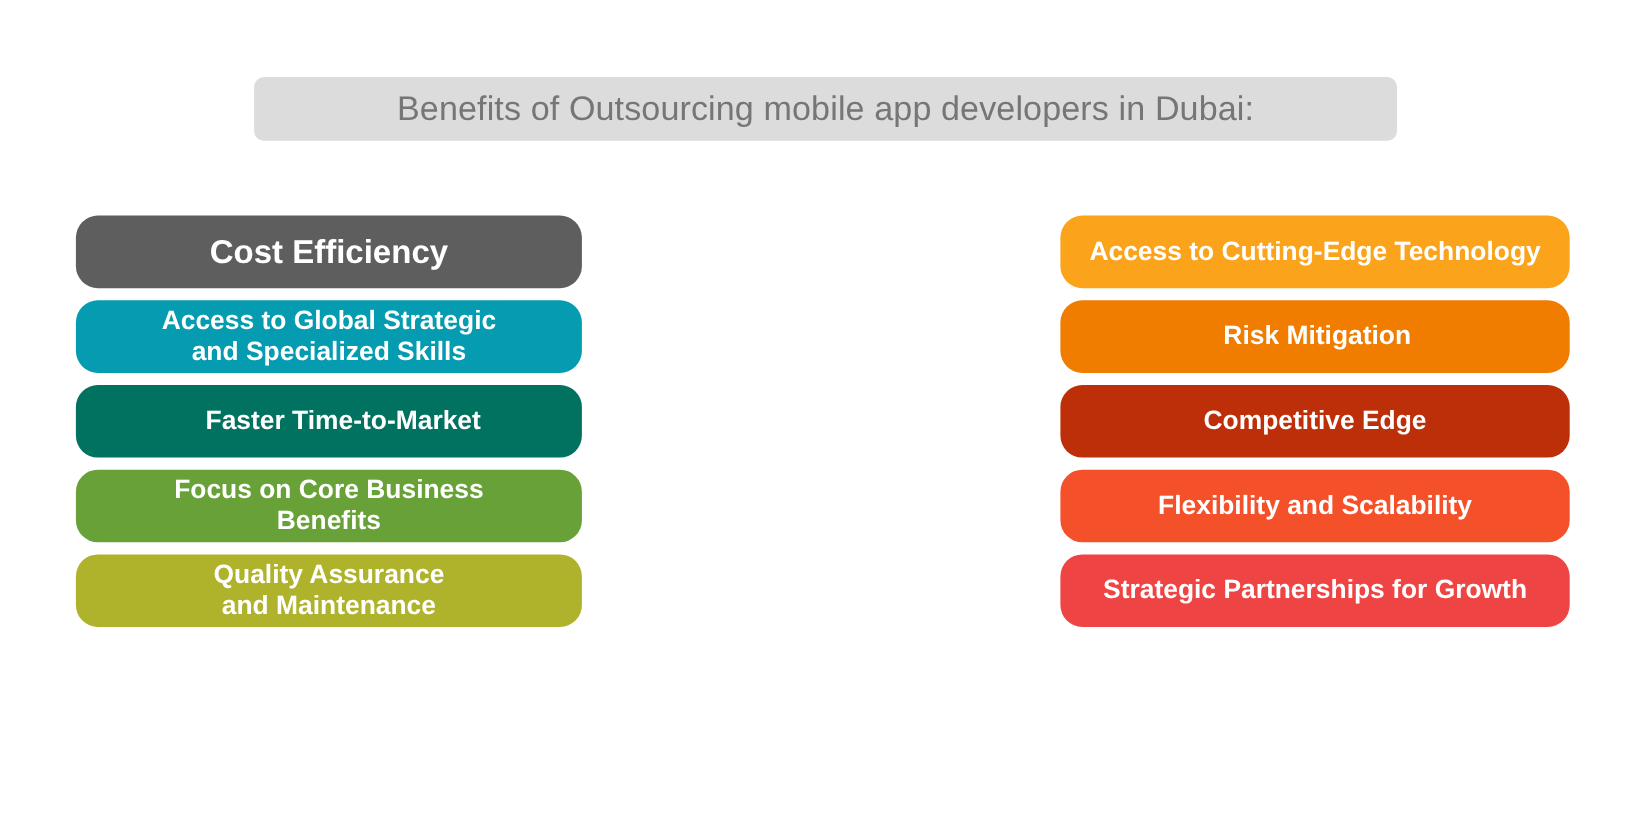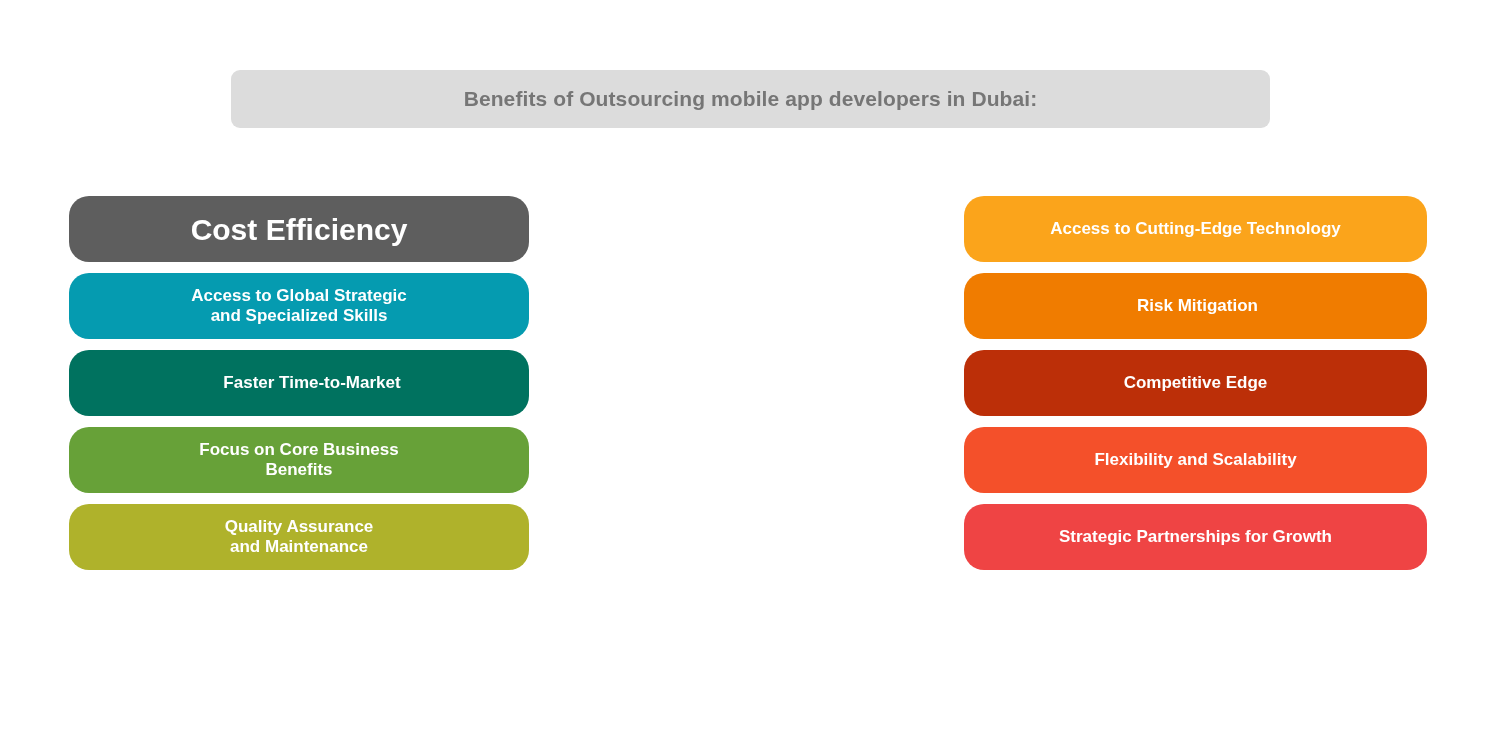--- a/index.html
+++ b/index.html
@@ -24,22 +24,22 @@
     height: 58px;
     background: #dcdcdc;
     border-radius: 9px;
     display: flex;
     align-items: center;
     justify-content: center;
     box-sizing: border-box;
   }
   #title-text {
     color: #767676;
-    font-size: 21px;
-    font-weight: bold;
+    font-size: 31px;
+    font-weight: normal;
     letter-spacing: 0.1px;
     line-height: 1.1;
     white-space: nowrap;
     font-family: "Liberation Sans", sans-serif;
   }
 
   
   .column {
     position: absolute;
     top: 196px;
@@ -62,21 +62,21 @@
     border-radius: 20px;
     display: flex;
     align-items: center;
     justify-content: center;
     box-sizing: border-box;
     padding: 0 12px;
   }
   .benefit-label {
     color: #ffffff;
     font-weight: bold;
-    font-size: 17px;
+    font-size: 24px;
     line-height: 1.18;
     text-align: center;
     white-space: pre-line;
     font-family: "Liberation Sans", sans-serif;
   }
   .benefit-card.headline .benefit-label {
     font-size: 30px;
     line-height: 1.1;
   }
 </style>

